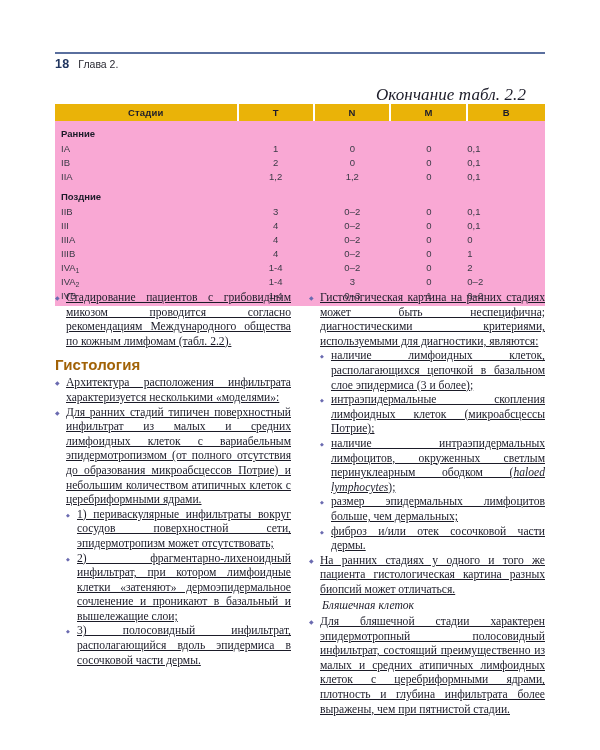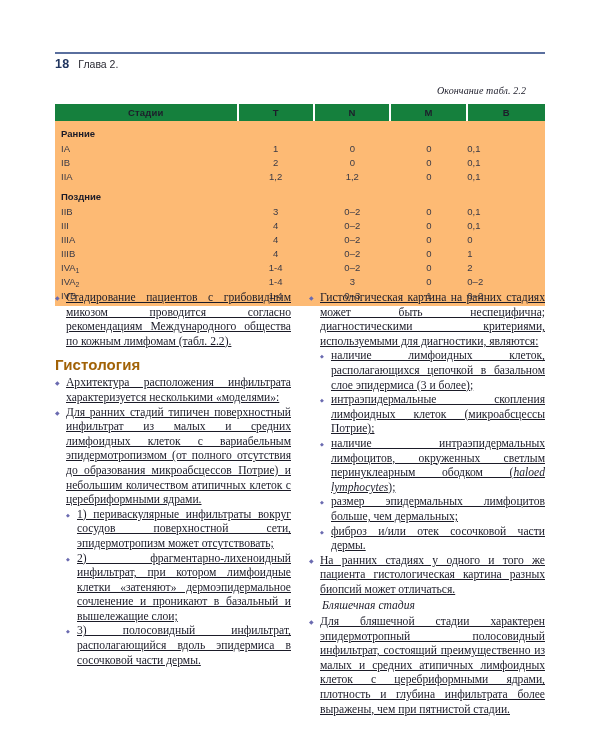--- a/index.html
+++ b/index.html
@@ -53,56 +53,56 @@
     font-size: 10.5px;
     color: #2b2b34;
   }
 
   
   .tbl-caption {
     position: absolute;
     right: 55px;
     top: 85px;
     font-style: italic;
-    font-size: 10px;
+    font-size: 17px;
     color: #1b1b28;
     letter-spacing: .1px;
   }
 
   
   .tbl {
     position: absolute;
     left: 55px;
     top: 104px;
     width: 490px;
   }
   .tbl-head {
     display: flex;
     gap: 2px;
     height: 17px;
   }
   .tbl-head .hc {
-    background: #15803d;
+    background: #eab308;
     font-family: "Liberation Sans", sans-serif;
     font-weight: bold;
     font-size: 9.5px;
     color: #1d1d2b;
     display: flex;
     align-items: center;
     justify-content: center;
     letter-spacing: .2px;
   }
   .hc.c0 { width: 183px; }
   .hc.c1 { width: 75px; }
   .hc.c2 { width: 75px; }
   .hc.c3 { width: 75px; }
   .hc.c4 { width: 78px; }
 
   .tbl-body {
-    background: #fdba74;
+    background: #f9a8d4;
     padding: 4px 0 4px 0;
   }
   .trow {
     display: flex;
     height: 14px;
     align-items: center;
   }
   .trow .cell {
     font-family: "Liberation Sans", sans-serif;
     font-size: 9.5px;
@@ -328,18 +328,18 @@
     </div>
 
     <div class="col">
       <p class="bullet">Гистологическая картина на ранних стадиях может быть неспецифична; диагностическими критериями, используемыми для диагностики, являются:</p>
       <p class="bullet lvl2">наличие лимфоидных клеток, располагающихся цепочкой в базальном слое эпидермиса (3 и более);</p>
       <p class="bullet lvl2">интраэпидермальные скопления лимфоидных клеток (микроабсцессы Потрие);</p>
       <p class="bullet lvl2"><span>наличие интраэпидермальных лимфоцитов, окруженных светлым перинуклеарным ободком (</span><span class="it">haloed lymphocytes</span><span>);</span></p>
       <p class="bullet lvl2">размер эпидермальных лимфоцитов больше, чем дермальных;</p>
       <p class="bullet lvl2">фиброз и/или отек сосочковой части дермы.</p>
       <p class="bullet">На ранних стадиях у одного и того же пациента гистологическая картина разных биопсий может отличаться.</p>
-      <p class="subsect">Бляшечная стадия</p>
+      <p class="subsect">Бляшечная клеток</p>
       <p class="bullet">Для бляшечной стадии характерен эпидермотропный полосовидный инфильтрат, состоящий преимущественно из малых и средних атипичных лимфоидных клеток с церебриформными ядрами, плотность и глубина инфильтрата более выражены, чем при пятнистой стадии.</p>
     </div>
 
   </div>
 </div>
 
 </body></html>

